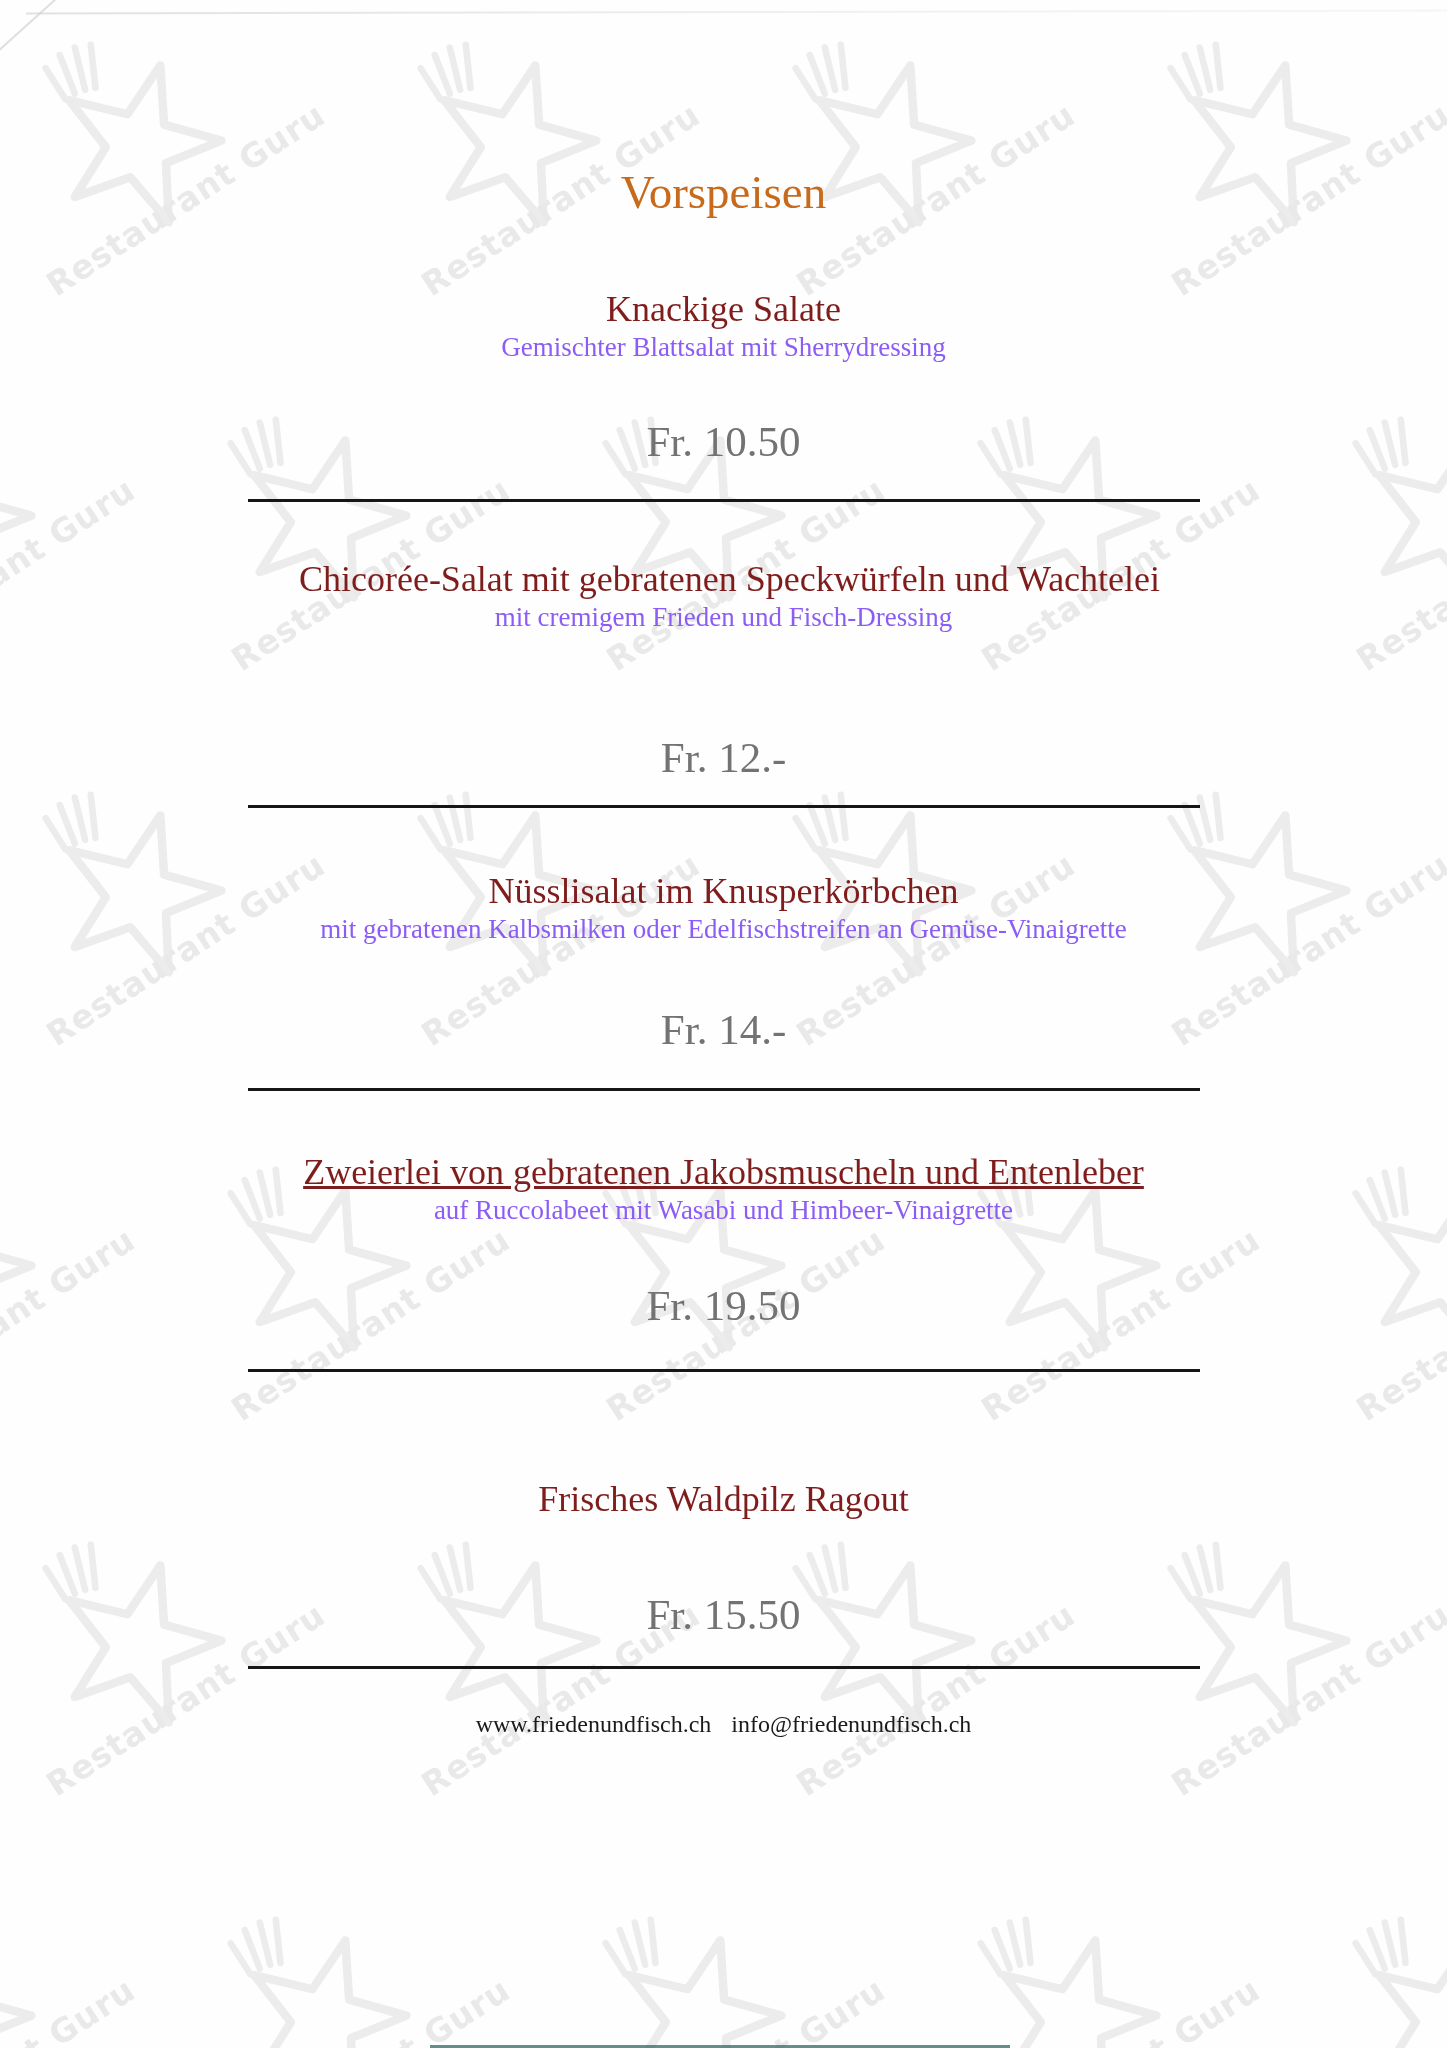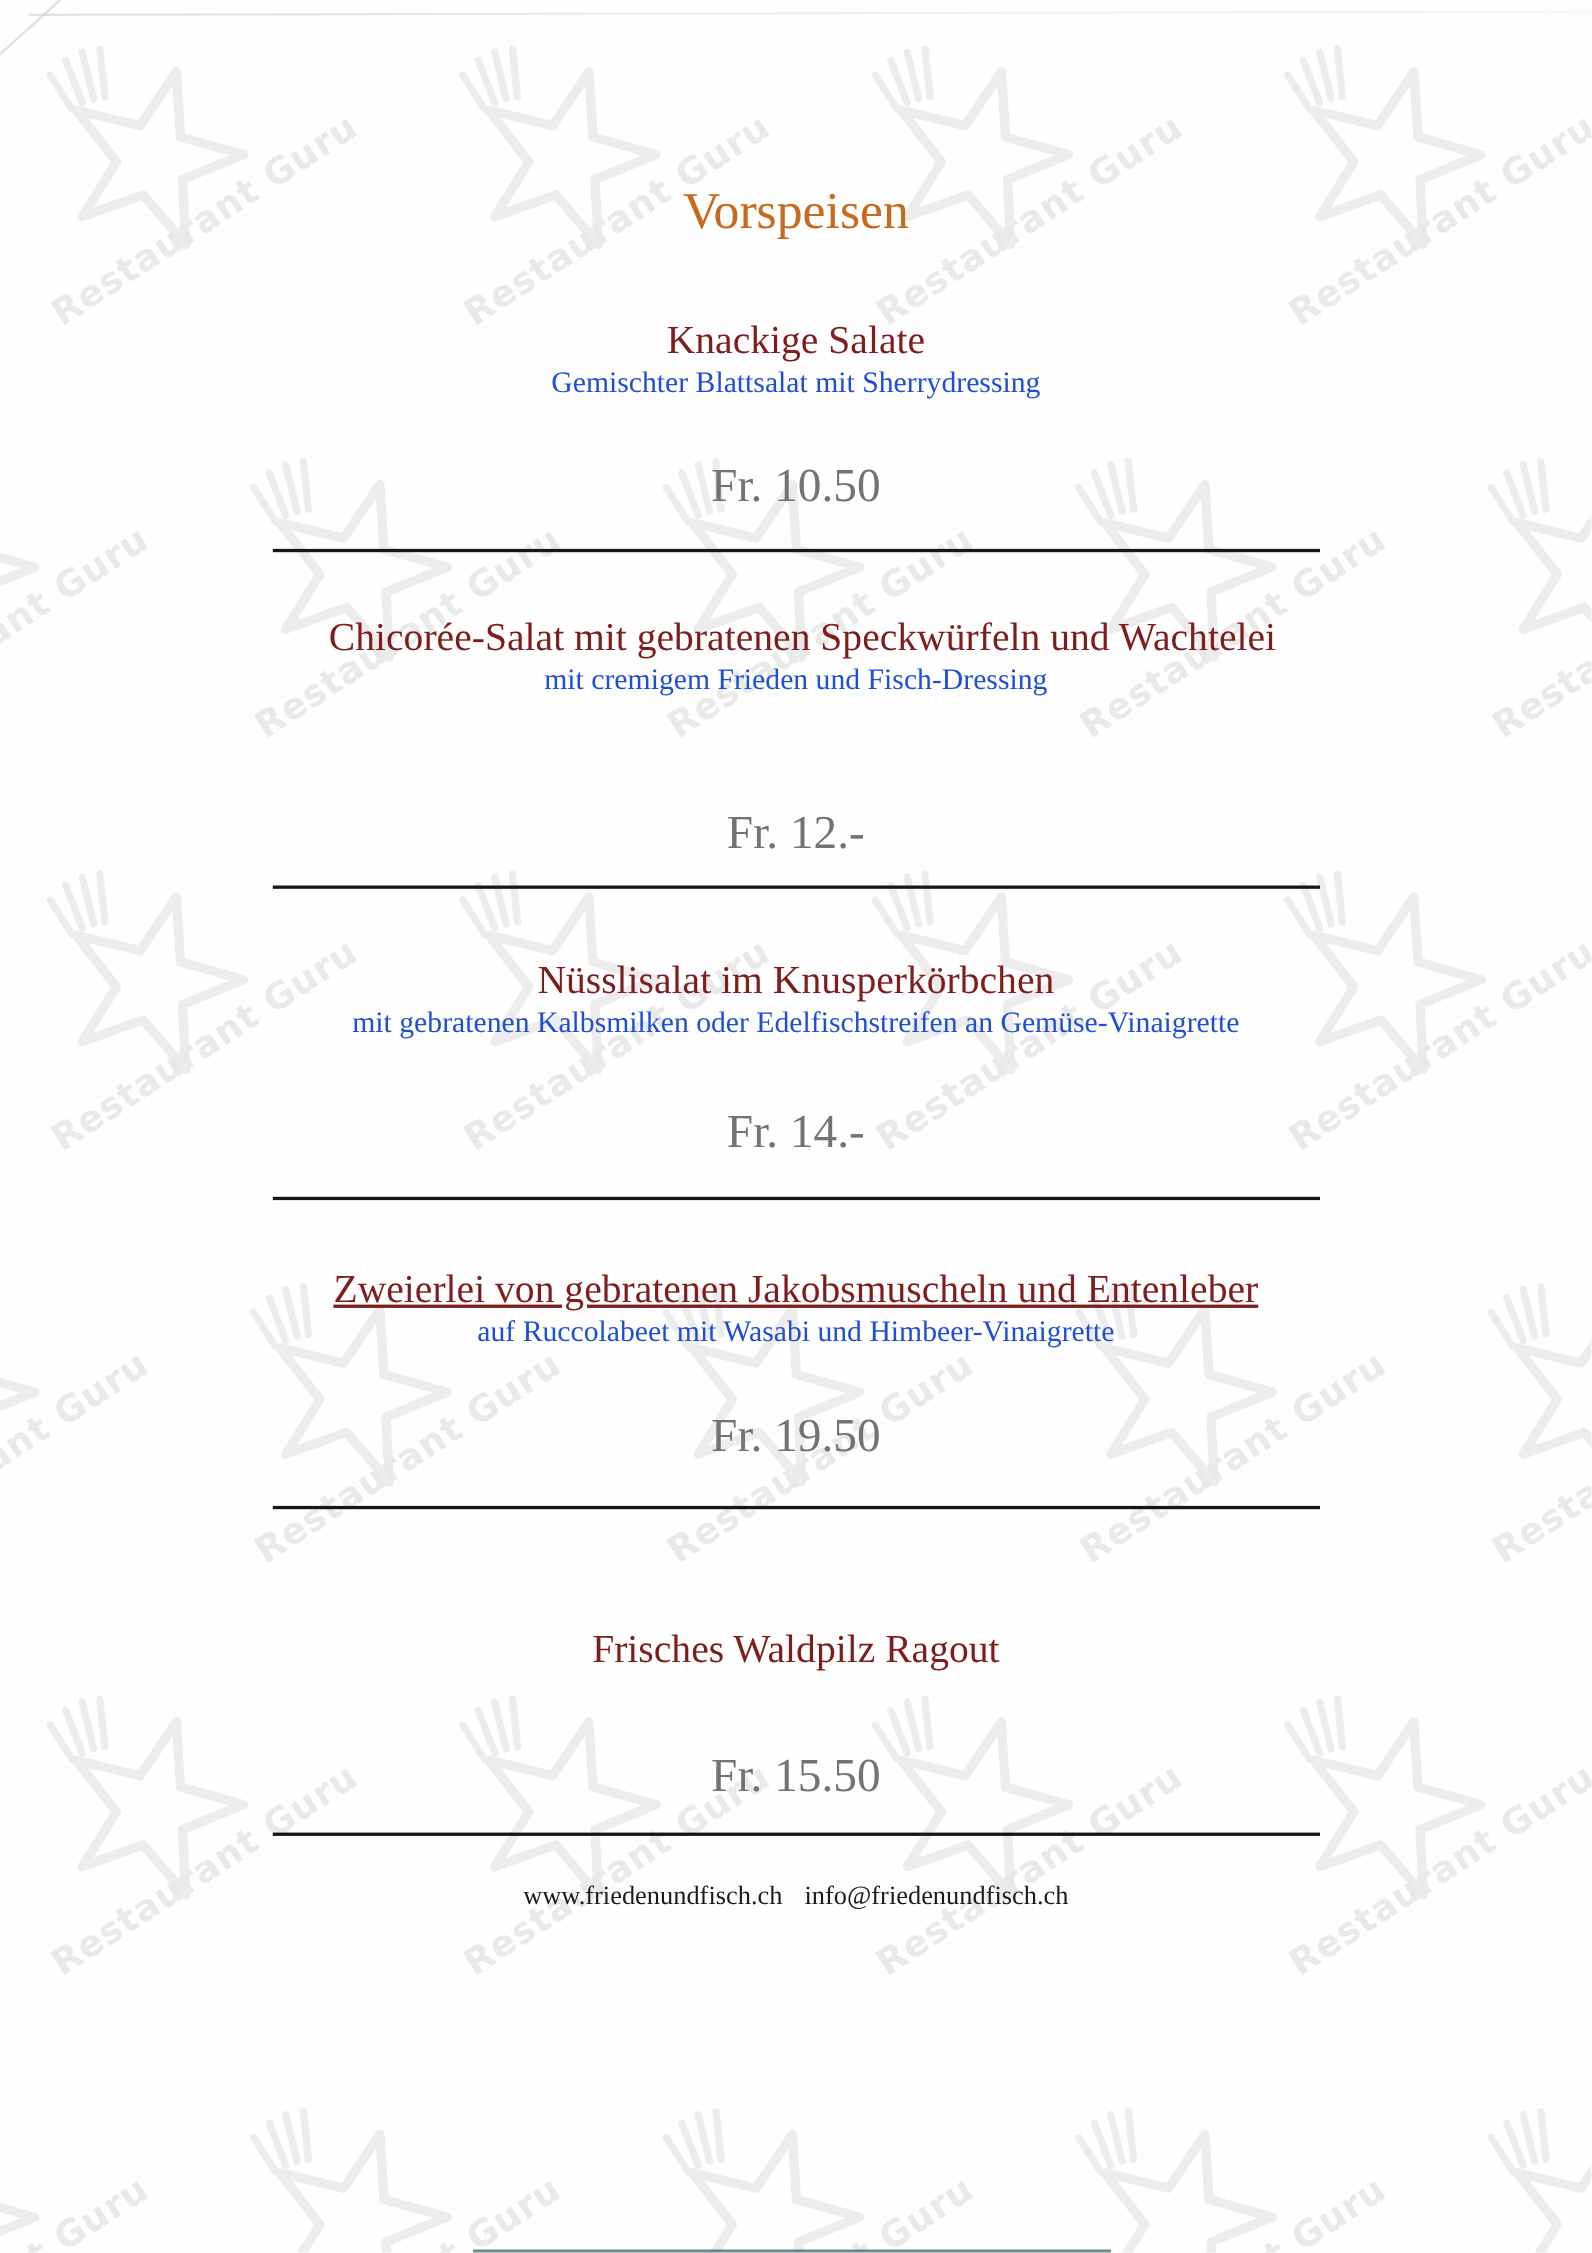--- a/index.html
+++ b/index.html
@@ -34,21 +34,21 @@
   .title{
     margin:0;font-weight:400;font-size:47px;line-height:1.16;
     color:#c76a1b;
   }
   .menu-item{margin:0;}
   .item-name{
     margin:0;font-weight:400;font-size:36px;line-height:1.2;
     color:#7f1d1d;
   }
   .item-desc{
-    margin:0;font-size:27px;line-height:1.25;color:#1d4ed8;
+    margin:0;font-size:27px;line-height:1.25;color:#8b5cf6;
   }
   .item-price{
     margin:0;font-size:43px;line-height:1.2;color:#737373;
   }
   .divider{
     border:none;border-top:3px solid #161616;
     width:952px;margin:0 auto;
   }
   #items .menu-item:nth-of-type(1) .item-name{margin-top:68px;}
   #items .menu-item:nth-of-type(1) .item-price{margin-top:52px;}

